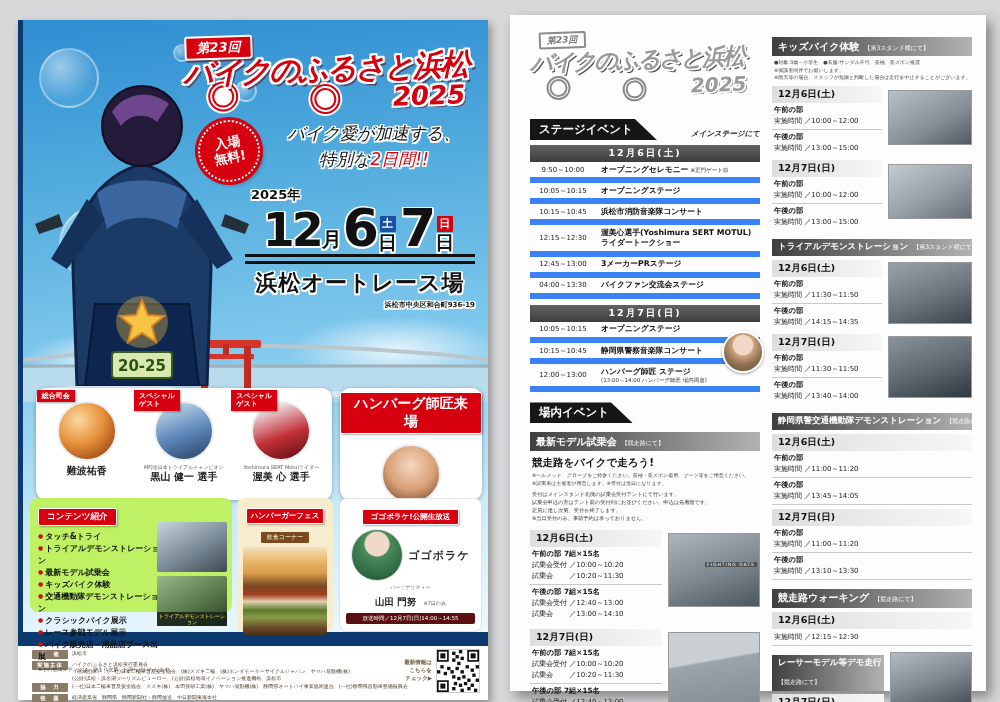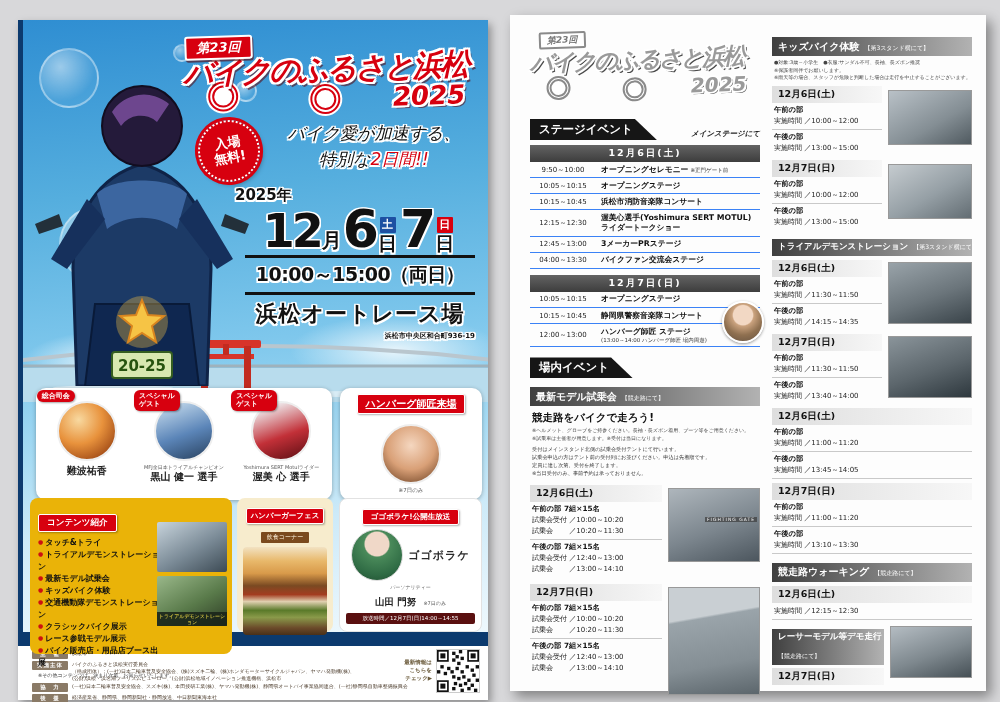--- a/index.html
+++ b/index.html
@@ -33,21 +33,21 @@
     border:2px dotted #fff; outline:3px solid #d7000f; color:#fff; font-weight:900; font-size:13px; line-height:1.15;
     display:flex; flex-direction:column; align-items:center; justify-content:center; transform:rotate(-10deg);
     box-shadow:2px 3px 5px rgba(0,0,0,.35); z-index:4; }
 
   .ow { text-shadow:-1.5px -1.5px 0 #fff,1.5px -1.5px 0 #fff,-1.5px 1.5px 0 #fff,1.5px 1.5px 0 #fff,0 -1.5px 0 #fff,0 1.5px 0 #fff,-1.5px 0 0 #fff,1.5px 0 0 #fff; }
   .catchcopy { position:absolute; top:100px; left:240px; width:222px; text-align:center; font-weight:400; font-style:italic;
     font-size:17px; color:#111; line-height:1.55; z-index:3; }
   .catch-red { color:#d7000f; }
 
   .date-block { position:absolute; top:166px; left:212px; width:250px; color:#111; z-index:3; }
-  .year-label { font-size:15px; font-weight:900; }
+  .year-label { font-size:13px; font-weight:900; margin-left:16px; }
   .big-date { display:flex; justify-content:center; align-items:flex-end; line-height:.85; margin-top:2px; }
   .bd-num { font-size:46px; font-weight:700; letter-spacing:-3px; }
   .bd-num.day { font-size:52px; }
   .bd-kanji { font-size:20px; font-weight:900; margin:0 1px 2px; }
   .bd-col { display:inline-flex; flex-direction:column; align-items:center; gap:2px; margin:0 3px 0 2px; }
   .dow { width:16px; height:16px; font-size:11px; font-weight:900; color:#fff; display:flex; align-items:center; justify-content:center; text-shadow:none; border-radius:1px; }
   .dow.sat { background:#1d50a2; } .dow.sun { background:#d7000f; }
   .bd-day { font-size:19px; font-weight:900; }
   .hr { border-top:3px solid #111; margin:4px 10px; }
   .time-line { font-size:19px; font-weight:900; text-align:center; letter-spacing:-0.5px; }
@@ -55,34 +55,34 @@
   .addr-line { font-size:7px; font-weight:bold; text-align:right; margin:2px 10px 0 0; }
 
   .scenery { position:absolute; left:0; top:310px; width:470px; height:72px; }
   .rider { position:absolute; left:-6px; top:44px; width:250px; height:322px; z-index:2; }
 
   .panel { position:absolute; background:#fff; border-radius:10px; box-shadow:0 1px 4px rgba(0,0,0,.3); z-index:5; }
   .guest-panel { left:18px; top:368px; width:296px; height:112px; display:flex; justify-content:space-around; padding:6px 2px 2px; }
   .hb-panel { left:322px; top:368px; width:142px; height:112px; text-align:center; padding-top:4px; }
   .guest { position:relative; width:94px; text-align:center; }
   .guest-tag { position:absolute; top:-4px; left:-3px; background:#d7000f; color:#fff; font-size:7px; font-weight:bold;
-    padding:2px 5px; border-radius:6px; line-height:1.2; text-align:left; z-index:2; box-shadow:1px 1px 2px rgba(0,0,0,.35); }
+    padding:2px 5px; border-radius:0; line-height:1.2; text-align:left; z-index:2; box-shadow:1px 1px 2px rgba(0,0,0,.35); }
   .guest-photo { width:60px; height:60px; border-radius:50%; margin:7px auto 3px; border:2px solid #eee; }
   .gp-mc { background:radial-gradient(circle at 35% 30%, #f8d9a0, #e8923c 45%, #a34d18 82%); }
   .gp-sp1 { background:linear-gradient(160deg,#cfe3f2,#5b85b8 55%,#28415f); }
   .gp-sp2 { background:linear-gradient(160deg,#f0f0f2 10%,#c23038 58%,#5a0d12); }
   .gp-hb { background:radial-gradient(circle at 50% 35%, #f5d7c0, #d9a077 52%, #8a5b3a 85%); margin-top:10px; }
   .guest-name { font-size:10px; font-weight:bold; color:#222; }
   .guest-title { font-size:5px; color:#555; }
   .guest-note { font-size:5.5px; color:#555; margin-top:2px; }
 
   .box-tag { display:inline-block; background:#d7000f; color:#fff; font-weight:bold; font-size:8.5px; padding:2px 8px;
     border:1px solid #fff; box-shadow:1px 1px 2px rgba(0,0,0,.3); border-radius:2px; }
-  .contents-box { position:absolute; left:12px; top:478px; width:202px; height:156px; background:#eab308; border-radius:8px;
-    padding:12px 6px 4px 8px; z-index:5; }
+  .contents-box { position:absolute; left:12px; top:478px; width:202px; height:114px; background:#bef264; border-radius:8px;
+    padding:6px 6px 4px 8px; z-index:5; }
   .contents-list { list-style:none; margin-top:5px; width:124px; }
   .contents-list li { font-size:8px; font-weight:bold; color:#111; line-height:1.5; }
   .contents-list li::before { content:"●"; color:#c11; font-size:6px; margin-right:2px; vertical-align:1px; }
   .contents-note { font-size:5px; color:#333; margin-top:3px; }
   .c-photos { position:absolute; right:5px; top:24px; width:70px; }
   .c-ph { width:70px; height:50px; border-radius:2px; margin-bottom:4px; position:relative; }
   .c-ph1 { background:linear-gradient(150deg,#c8d4dc,#7a8a96 55%,#3c4a54); }
   .c-ph2 { background:linear-gradient(150deg,#9ab88a,#597a4a 55%,#2c3a24); }
   .c-caption { position:absolute; bottom:0; left:0; right:0; background:rgba(25,35,25,.88); color:#ffe94a; font-size:5px;
     text-align:center; padding:1px 0; }
@@ -127,21 +127,21 @@
   .p-year { position:absolute; top:46px; right:14px; z-index:3; font-size:20px; font-weight:900; font-style:italic; color:#9a9a9a;
     text-shadow:-1.5px -1.5px 0 #fff,1.5px -1.5px 0 #fff,-1.5px 1.5px 0 #fff,1.5px 1.5px 0 #fff,2px 2px 0 #4a4a4a; }
 
   .flag-row { display:flex; align-items:flex-end; margin-top:4px; }
   .flag-banner { background:#161616; color:#fff; font-weight:bold; font-size:11.5px; padding:3px 24px 3px 9px;
     clip-path:polygon(0 0,calc(100% - 22px) 0,100% 100%,0 100%); }
   .flag-side { font-size:7.5px; font-weight:bold; font-style:italic; color:#222; margin-left:auto; padding-bottom:1px; }
 
   .sched-table { width:100%; border-collapse:collapse; margin-top:5px; }
   .sched-table th { background:linear-gradient(180deg,#636363,#3d3d3d); color:#fff; font-size:9.5px; padding:2px; text-align:center; letter-spacing:2px; }
-  .sched-table td { border-bottom:1px solid #3b82f6; padding:2.5px 1px; vertical-align:middle; }
+  .sched-table td { border-bottom:6px solid #3b82f6; padding:2.5px 1px; vertical-align:middle; }
   td.time { width:66px; font-size:7px; text-align:center; color:#222; white-space:nowrap; }
   td.event { font-size:7.8px; font-weight:bold; color:#111; padding-left:5px; line-height:1.3; }
   .ev-note { font-size:5.5px; font-weight:normal; color:#333; display:inline-block; margin-left:2px; }
   .ev-note.block { display:block; margin-left:0; }
   .dec7-wrap { position:relative; margin-top:6px; }
   .hb-photo { position:absolute; right:-4px; top:26px; width:42px; height:42px; border-radius:50%; border:2px solid #fff;
     box-shadow:0 1px 3px rgba(0,0,0,.4); z-index:2;
     background:radial-gradient(circle at 50% 32%, #f2d8c4 0 30%, #caa27e 34%, #8f7050 62%, #63503f); }
 
   .sec-banner { background:linear-gradient(90deg,#3f3f3f,#b2b2b2); color:#fff; padding:2.5px 6px; display:flex;
@@ -248,21 +248,20 @@
             <span class="dow sat">土</span>
             <span class="bd-day">日</span>
           </span>
           <span class="bd-num day">7</span>
           <span class="bd-col">
             <span class="dow sun">日</span>
             <span class="bd-day">日</span>
           </span>
         </div>
         <div class="hr"></div>
-        <div class="time-line">10:00～15:00（両日）</div>
         <div class="hr"></div>
         <div class="venue-line">浜松オートレース場</div>
         <div class="addr-line">浜松市中央区和合町936-19</div>
       </div>
     </div>
 
     <div class="panel guest-panel">
       <div class="guest">
         <span class="guest-tag">総合司会</span>
         <div class="guest-photo gp-mc"></div>
@@ -277,21 +276,21 @@
       </div>
       <div class="guest">
         <span class="guest-tag pre">スペシャル
 ゲスト</span>
         <div class="guest-photo gp-sp2"></div>
         <div class="guest-title">Yoshimura SERT Motulライダー</div>
         <div class="guest-name">渥美 心 選手</div>
       </div>
     </div>
     <div class="panel hb-panel">
-      <span class="box-tag" style="font-size:10px;text-decoration:underline;">ハンバーグ師匠来場</span>
+      <span class="box-tag" style="font-size:14px;">ハンバーグ師匠来場</span>
       <div class="guest-photo gp-hb"></div>
       <div class="guest-note">※7日のみ</div>
     </div>
 
     <div class="contents-box">
       <span class="box-tag">コンテンツ紹介</span>
       <ul class="contents-list">
         <li>タッチ&amp;トライ</li>
         <li>トライアルデモンストレーション</li>
         <li>最新モデル試乗会</li>
@@ -597,20 +596,24 @@
             <span class="sess-line">実施時間 ／11:30～11:50</span>
           </div>
           <div class="sess">
             <span class="sess-label">午後の部</span>
             <span class="sess-line">実施時間 ／13:40～14:00</span>
           </div>
         </div>
         <div class="ph ph-trial2"></div>
       </div>
 
+      <div class="sec-banner">
+        <span class="sec-title sm">静岡県警交通機動隊デモンストレーション</span>
+        <span class="sec-loc">【競走路にて】</span>
+      </div>
       <div class="date-bar" style="margin-top:4px;">12月6日(土)</div>
       <div class="sess">
         <span class="sess-label">午前の部</span>
         <span class="sess-line">実施時間 ／11:00～11:20</span>
       </div>
       <div class="sess">
         <span class="sess-label">午後の部</span>
         <span class="sess-line">実施時間 ／13:45～14:05</span>
       </div>
       <div class="date-bar" style="margin-top:4px;">12月7日(日)</div>

